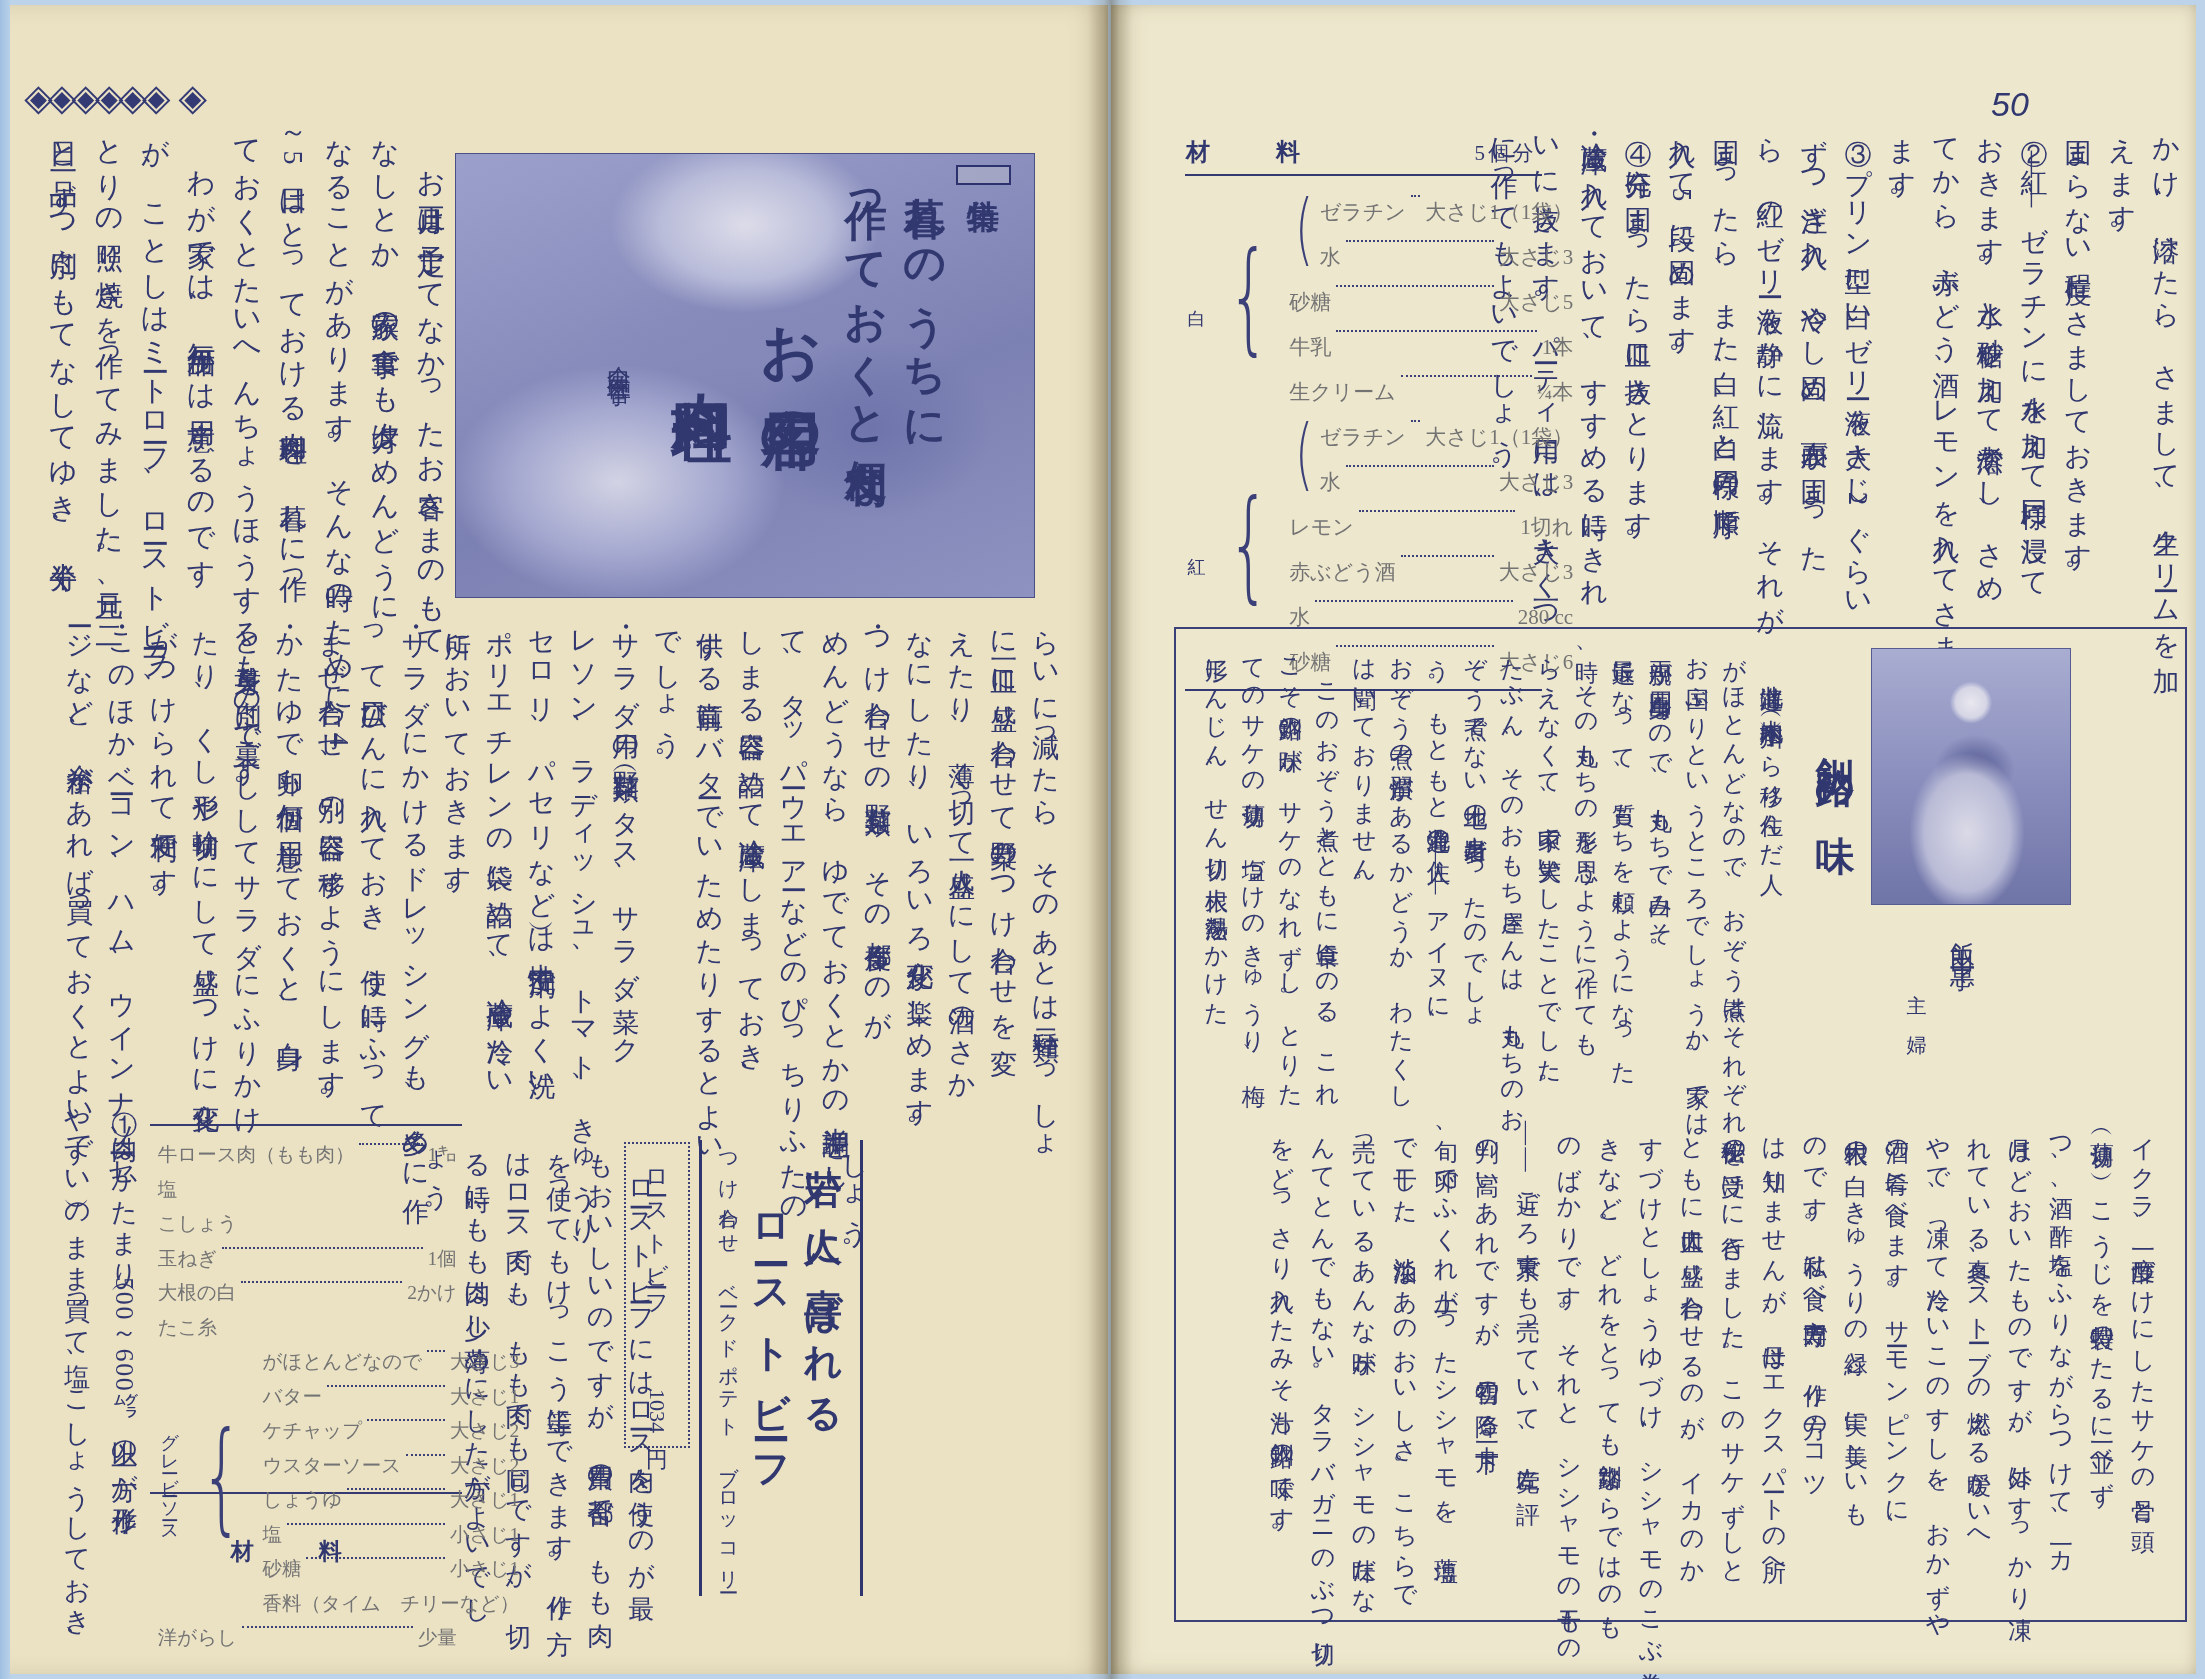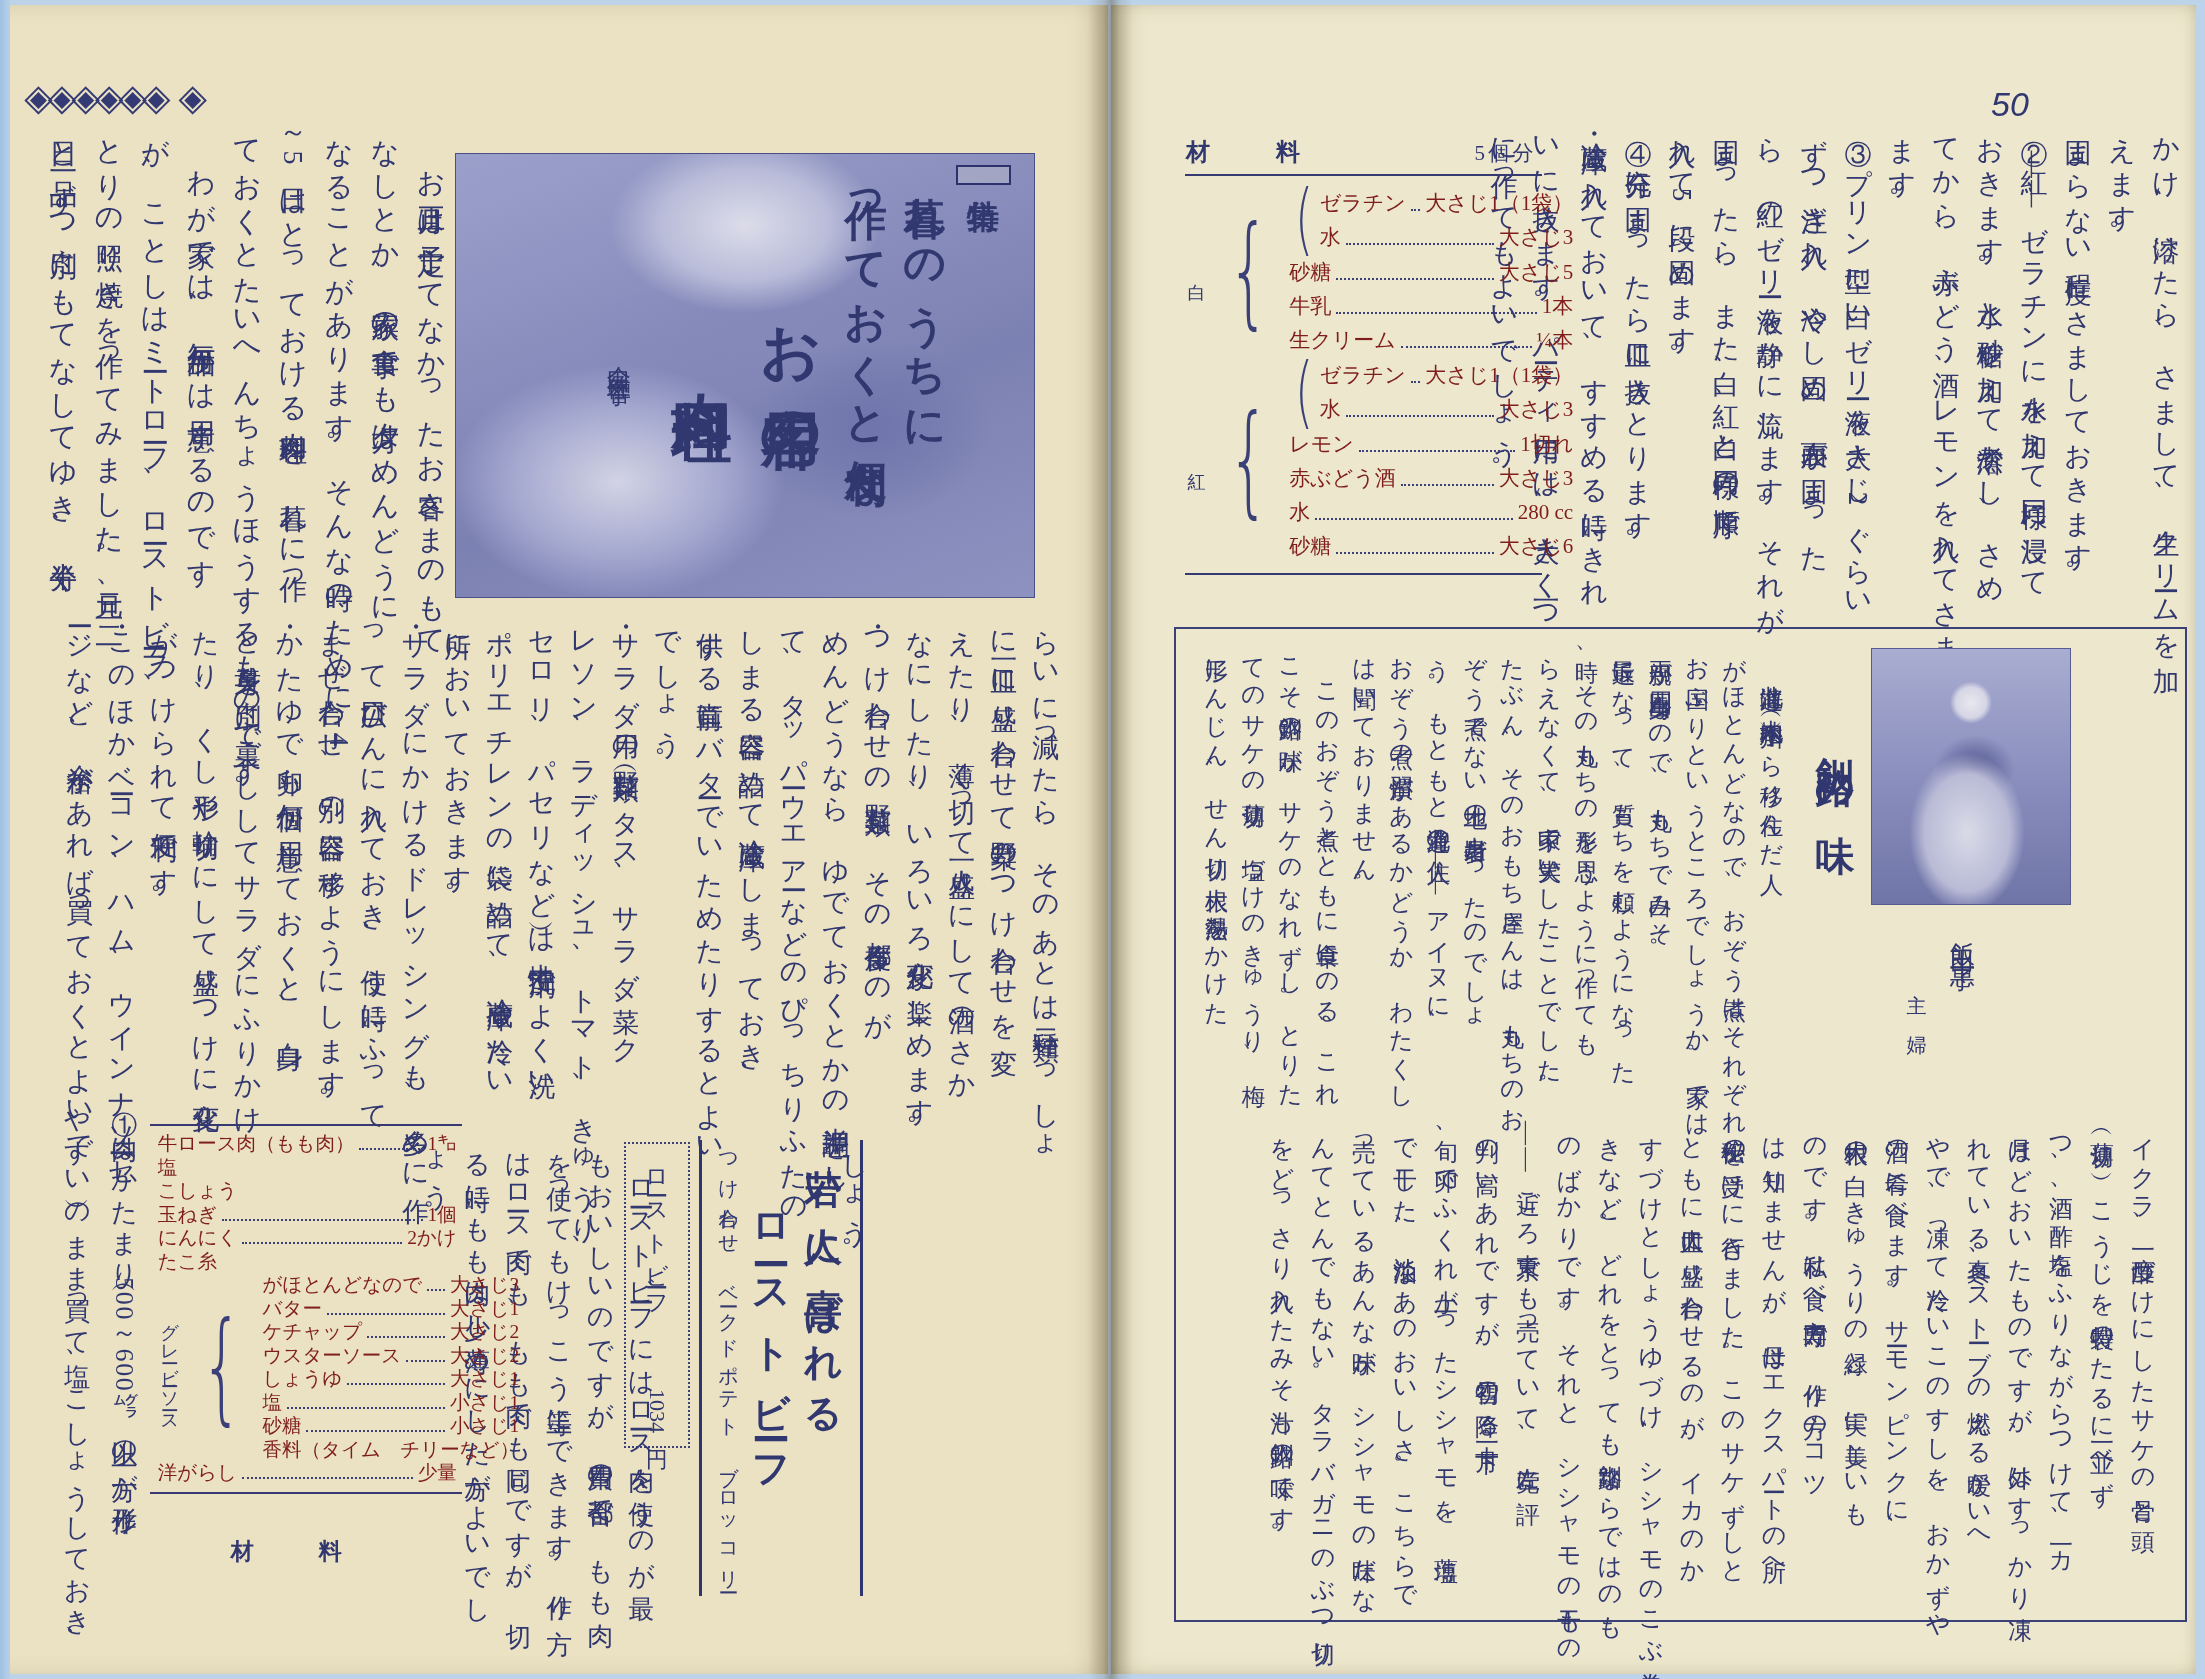--- a/index.html
+++ b/index.html
@@ -34,21 +34,21 @@
   .photo-badge{position:absolute;right:23px;top:11.4px;border:2.4px solid #2c326e;padding:8px 3.2px;font-size:32px;font-weight:bold;background:rgba(235,230,210,.25);}
   .headline-1{position:absolute;right:81px;top:9.7px;font-size:42px;font-weight:bold;letter-spacing:4.9px;}
   .headline-2{position:absolute;right:140px;top:13px;font-size:42px;font-weight:bold;letter-spacing:3.2px;}
   .photo-title-1{position:absolute;right:203px;top:130px;font-size:60px;font-weight:bold;letter-spacing:6.5px;}
   .photo-title-2{position:absolute;right:292px;top:192px;font-size:60px;font-weight:bold;letter-spacing:6.5px;}
   .photo-author{position:absolute;right:399px;top:193px;font-size:24px;letter-spacing:4.9px;}
   
   .cols-instr{position:absolute;left:32px;top:1085px;width:106px;height:581px;font-size:26px;}
   .cols-instr .vcol{line-height:47px;letter-spacing:1.6px;}
   .ing-box-left{position:absolute;left:140px;top:1119px;width:312px;height:370px;border-top:2.4px solid #353b72;border-bottom:2.4px solid #353b72;padding:6.5px 4.9px 3.2px 8px;box-sizing:border-box;}
-  .ing-row{display:flex;align-items:flex-end;font-size:19.5px;color:#7f1d1d;line-height:23.5px;}
+  .ing-row{display:flex;align-items:flex-start;font-size:19.5px;color:#737373;line-height:23.5px;margin-top:11px;}
   .ing-row .name{white-space:nowrap;}
   .ing-row .leader{flex:1;border-bottom:2.4px dotted #3b4178;margin:0 4.9px 5.7px 4.9px;min-width:9.7px;}
   .ing-row .amount{white-space:nowrap;}
   .ing-group{display:flex;align-items:center;}
   .group-label-v{writing-mode:vertical-rl;text-orientation:upright;font-size:18px;color:#31376f;letter-spacing:1.6px;margin-right:1.6px;}
   .group-brace{font-size:122px;color:#3b4178;line-height:0.9;transform:scaleX(.55);margin-right:1.6px;font-family:"DejaVu Sans",sans-serif;font-weight:200;}
   .group-rows{flex:1;}
   .materials-label-2{position:absolute;left:221px;top:1531px;font-size:23px;font-weight:bold;letter-spacing:21px;color:#31376f;}
   .sho-col{position:absolute;left:827px;top:1130px;font-size:27px;letter-spacing:2.4px;}
   .rb-title-block{position:absolute;left:689px;top:1135px;height:456px;border-left:3.2px solid #2f356e;border-right:3.2px solid #2f356e;padding:0 11.4px;}
@@ -186,21 +186,21 @@
         </div>
         <div class="ing-row">
           <span class="name">こしょう</span>
         </div>
         <div class="ing-row">
           <span class="name">玉ねぎ</span>
           <span class="leader"></span>
           <span class="amount">1個</span>
         </div>
         <div class="ing-row">
-          <span class="name">にんにく</span>
+          <span class="name">大根の白</span>
           <span class="leader"></span>
           <span class="amount">2かけ</span>
         </div>
         <div class="ing-row">
           <span class="name">たこ糸</span>
         </div>
       </div>
     <div class="ing-group">
       <div class="group-label-v">グレービーソース</div>
       <div class="group-brace">{</div>

